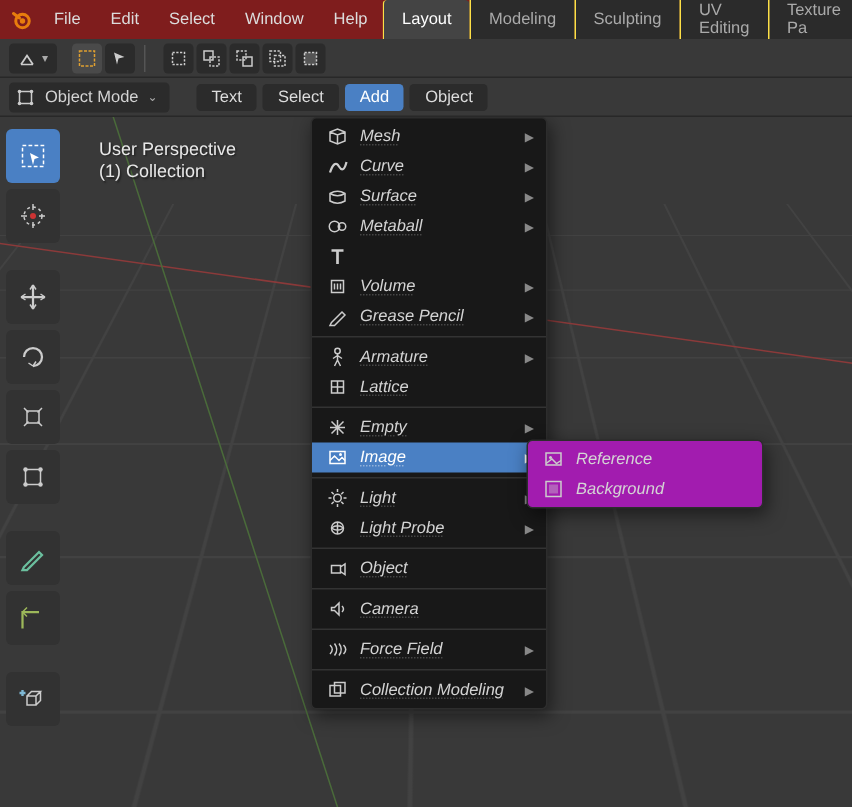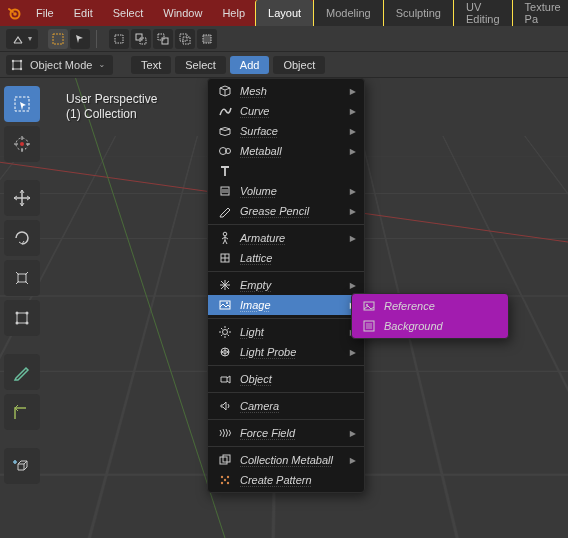--- a/index.html
+++ b/index.html
@@ -489,35 +489,22 @@
         <span class="chev">▶</span>
       </div>
       <div class="menu-sep"></div>
       <div class="menu-item">
         <span class="icn">
           <svg width="14" height="14" viewBox="0 0 14 14">
             <rect x="2" y="4" width="7" height="7" stroke="#ccc" fill="none"></rect>
             <rect x="5" y="2" width="7" height="7" stroke="#ccc" fill="none"></rect>
           </svg>
         </span>
-        <span class="lbl">Collection Metaball</span>
-        <span class="chev">▶</span>
-      </div>
-      <div class="menu-item">
-        <span class="icn">
-          <svg width="14" height="14" viewBox="0 0 14 14">
-            <circle cx="4" cy="4" r="1.2" fill="#d8884a"></circle>
-            <circle cx="10" cy="4" r="1.2" fill="#d8884a"></circle>
-            <circle cx="4" cy="10" r="1.2" fill="#d8884a"></circle>
-            <circle cx="10" cy="10" r="1.2" fill="#d8884a"></circle>
-            <circle cx="7" cy="7" r="1.2" fill="#d8884a"></circle>
-          </svg>
-        </span>
-        <span class="lbl">Create Pattern</span>
-
+        <span class="lbl">Collection Modeling</span>
+        <span class="chev">▶</span>
       </div>
     </div>
 
   <div class="submenu" id="image-submenu">
       <div class="menu-item">
       <span class="icn">
           <svg width="14" height="14" viewBox="0 0 14 14">
             <rect x="2" y="3" width="10" height="8" stroke="#ccc" fill="none"></rect>
             <circle cx="5" cy="6" r="1" fill="#ccc"></circle>
             <path d="M2 10 L6 7 L9 10 L12 8" stroke="#ccc" fill="none"></path>

